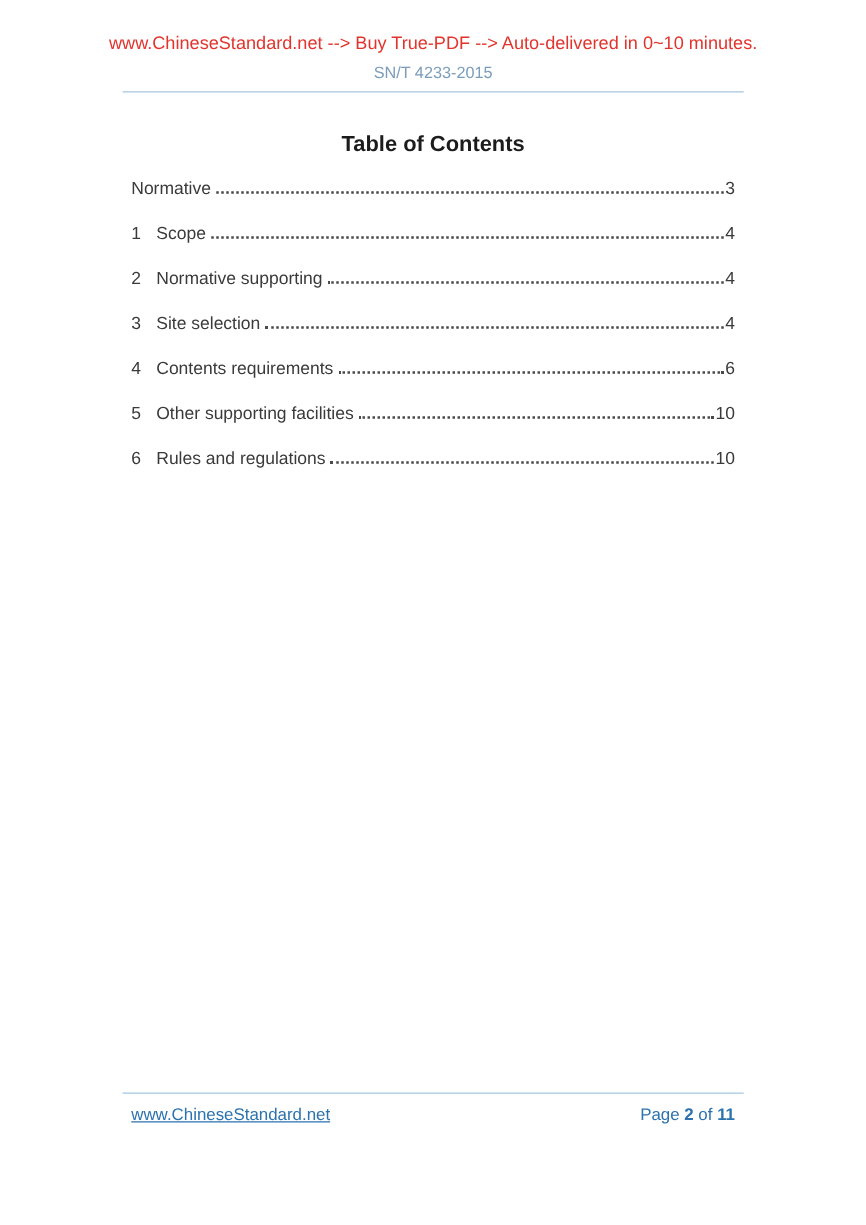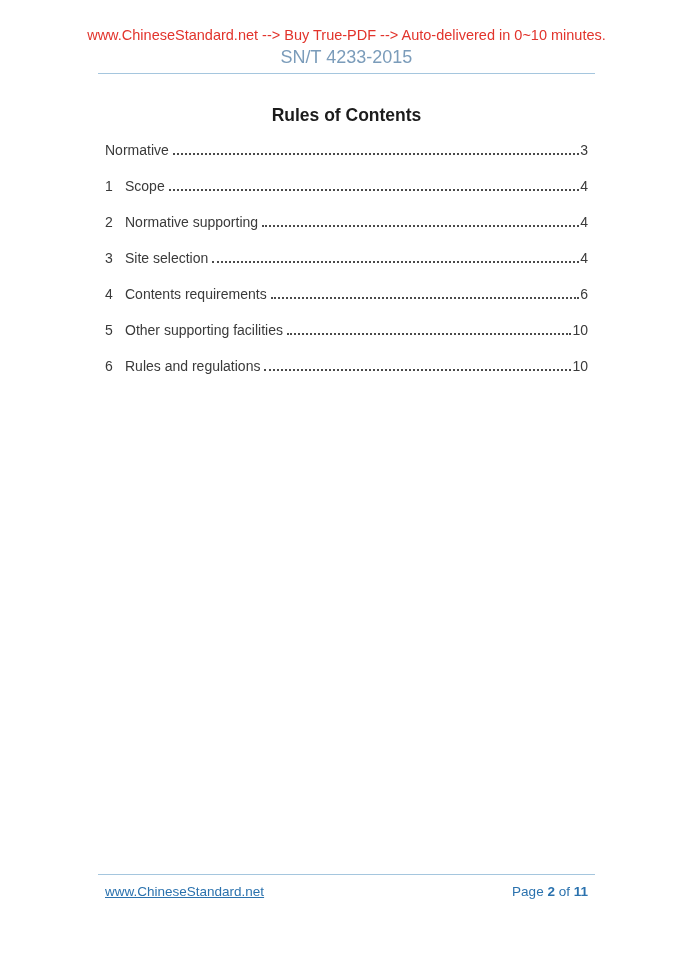--- a/index.html
+++ b/index.html
@@ -28,21 +28,21 @@
     margin-top: 27px;
     text-align: center;
     color: var(--promo-red);
     font-size: 14.5px;
     line-height: 16px;
   }
   .std-num {
     margin-top: 8px;
     text-align: center;
     color: var(--standard-blue);
-    font-size: 18px;
+    font-size: 13px;
     line-height: 13px;
   }
   .rule {
     border: none;
     border-top: 1px solid var(--rule-blue);
     height: 0;
   }
   .top-rule { margin: 9px 98px 0 98px; }
   .toc-title {
     margin-top: 31px;
@@ -102,21 +102,21 @@
 <body>
 
 <div class="page">
 
   <div class="promo">www.ChineseStandard.net --&gt; Buy True-PDF --&gt; Auto-delivered in 0~10 minutes.</div>
 
   <div class="std-num">SN/T 4233-2015</div>
 
   <hr class="rule top-rule">
 
-  <h1 class="toc-title">Rules of Contents</h1>
+  <h1 class="toc-title">Table of Contents</h1>
 
   <div class="toc">
       <div class="toc-row">
 
       <span class="toc-label">Normative</span>
       <span class="toc-dots"></span>
       <span class="toc-page">3</span>
     </div>
       <div class="toc-row">
       <span class="toc-num">1</span>

